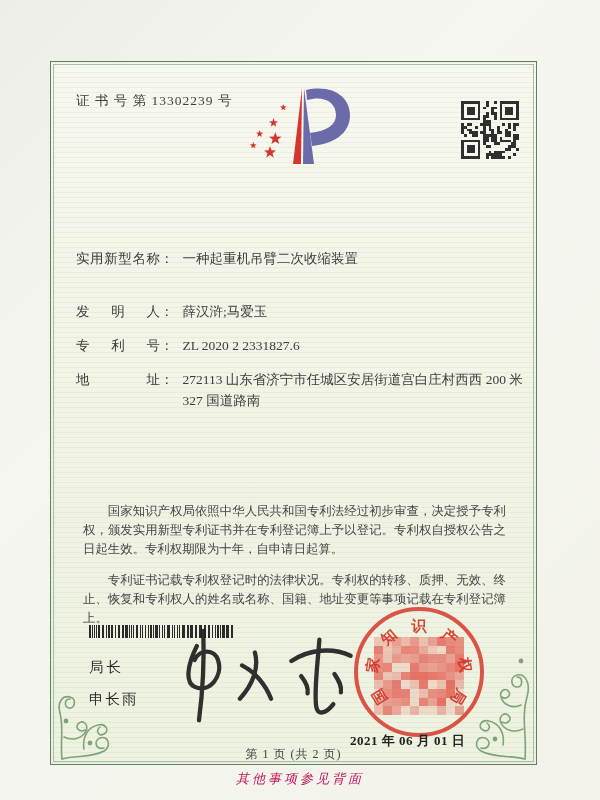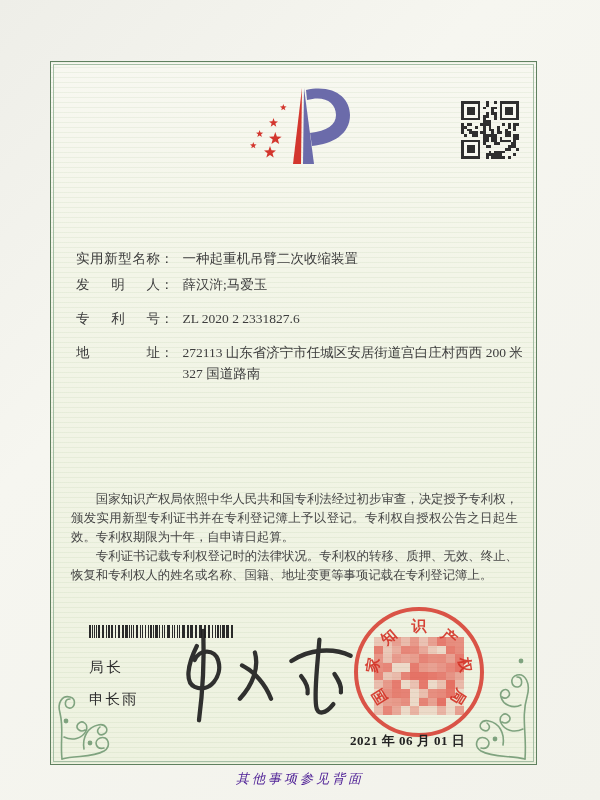--- a/index.html
+++ b/index.html
@@ -14,57 +14,58 @@
       linear-gradient(180deg,#f8f8f1 0%,#f3f5e8 30%,#eef2e0 100%);}
   .frame-inner{position:absolute;inset:2px;border:1px solid #a5bfa5;pointer-events:none;}
   .cert-no{position:absolute;left:25px;top:30px;font-size:13.5px;letter-spacing:1px;color:#3f3f3f;}
   .logo{position:absolute;left:185px;top:20px;width:135px;height:102px;}
   .qr{position:absolute;left:410px;top:39px;width:58px;height:58px;shape-rendering:crispEdges;}
   .title{position:absolute;left:0;top:122px;width:100%;text-align:center;
     font-size:31px;font-weight:500;letter-spacing:9px;text-indent:9px;color:#2b2b2b;}
   
   .fields{position:absolute;left:25px;top:186px;width:450px;font-size:13.5px;line-height:21px;color:#3d3d3d;}
   .row{margin-bottom:13px;}
-  .row.gap-lg{margin-bottom:5px;}
+  .row.gap-lg{margin-bottom:32px;}
   .row.gap-sm{margin-bottom:10px;}
   .lbl{display:inline-block;width:84px;text-align:justify;text-align-last:justify;vertical-align:top;}
   .colon{display:inline-block;margin-right:9px;vertical-align:top;}
   .val{display:inline-block;max-width:348px;white-space:pre-line;vertical-align:top;}
   .val-fixed{width:150px;}
   .pair2 .lbl2{letter-spacing:2px;}
   
   .body-text{position:absolute;left:20px;top:428px;width:447px;font-size:12.4px;line-height:19px;color:#454545;text-align:justify;}
-  .body-text p{margin:0;text-indent:2em;}
+  .body-text p{margin:12px;text-indent:2em;}
   
   .barcode{position:absolute;left:38px;top:563px;width:146px;height:13px;}
   .barcode div{position:absolute;top:0;height:100%;background:#2a2a2a;}
   .signer-title{position:absolute;left:38px;top:596px;font-family:"Liberation Sans","DejaVu Sans",sans-serif;font-size:14.5px;letter-spacing:3px;color:#2e2e2e;font-weight:500;}
   .signer-name{position:absolute;left:38px;top:628px;font-family:"Liberation Sans","DejaVu Sans",sans-serif;font-size:14.5px;letter-spacing:2px;color:#2e2e2e;font-weight:500;}
   .signature{position:absolute;left:105px;top:558px;width:215px;height:108px;}
   .seal{position:absolute;left:303px;top:545px;width:130px;height:130px;border-radius:50%;
     border:4px solid rgba(214,55,43,0.85);box-sizing:border-box;}
   .seal-char{position:absolute;left:50%;top:50%;font-family:"Liberation Sans","DejaVu Sans",sans-serif;
     font-size:15px;font-weight:700;color:rgba(211,48,36,0.9);}
   .mosaic{position:absolute;left:16px;top:26px;width:90px;height:78px;display:grid;
     grid-template-columns:repeat(10,1fr);grid-template-rows:repeat(9,1fr);}
   .seal-date{position:absolute;left:299px;top:670px;width:150px;font-size:13px;font-weight:600;letter-spacing:0.5px;color:#222;}
   .page-note{position:absolute;left:0;top:684px;width:100%;text-align:center;font-size:12px;letter-spacing:1px;color:#3f3f3f;}
   .back-note{position:absolute;left:0;top:770px;width:100%;text-align:center;font-size:13px;
-    letter-spacing:3px;color:#4c1d95;font-style:italic;}
+    letter-spacing:3px;color:#be185d;font-style:italic;}
   .corner{position:absolute;pointer-events:none;}
   .corner-left{left:3px;bottom:3px;width:85px;height:108px;}
   .corner-right{right:3px;bottom:3px;width:85px;height:150px;transform:scaleX(-1);}
 </style>
 </head>
 <body>
 
 <div class="page">
   <div class="frame">
     <div class="frame-inner"></div>
 
+    <div class="cert-no">证 书 号 第 13302239 号</div>
 
     <svg class="logo" viewBox="0 0 135 102">
       <defs>
         <path id="star" d="M6 0 L7.5 4.2 L12 4.5 L8.5 7.2 L9.7 11.5 L6 9 L2.3 11.5 L3.5 7.2 L0 4.5 L4.5 4.2 Z" fill="#d3362e"></path>
       </defs>
       <use href="#star" transform="translate(44,22) scale(0.55)"></use>
       <use href="#star" transform="translate(33,36) scale(0.75)"></use>
       <use href="#star" transform="translate(20,48) scale(0.6)"></use>
       <use href="#star" transform="translate(33,50) scale(1.05)"></use>
       <use href="#star" transform="translate(14,60) scale(0.55)"></use>
@@ -384,20 +385,21 @@
     <span class="seal-char" style="transform: translate(-50%, -50%) rotate(-122deg) translateY(-46px);">国</span>
         <span class="seal-char" style="transform: translate(-50%, -50%) rotate(-81.3333deg) translateY(-46px);">家</span>
         <span class="seal-char" style="transform: translate(-50%, -50%) rotate(-40.6667deg) translateY(-46px);">知</span>
         <span class="seal-char" style="transform: translate(-50%, -50%) rotate(0deg) translateY(-46px);">识</span>
         <span class="seal-char" style="transform: translate(-50%, -50%) rotate(40.6667deg) translateY(-46px);">产</span>
         <span class="seal-char" style="transform: translate(-50%, -50%) rotate(81.3333deg) translateY(-46px);">权</span>
         <span class="seal-char" style="transform: translate(-50%, -50%) rotate(122deg) translateY(-46px);">局</span>
       </div>
     <div class="seal-date">2021 年 06 月 01 日</div>
 
+    <div class="page-note">第 1 页 (共 2 页)</div>
 
     <svg class="corner corner-left" viewBox="0 0 85 108" fill="none" stroke="#7fa37f" stroke-width="1.6" stroke-linecap="round">
       <path d="M8,106 C6,88 10,76 6,60 C3,50 8,42 16,44 C23,46 21,56 15,55 C10,54 10,46 16,46"></path>
       <path d="M8,106 C22,102 38,105 50,98 C58,93 54,82 46,85 C39,88 42,97 50,95"></path>
       <path d="M10,84 C18,88 28,86 32,78 C35,71 28,66 24,71 C21,75 26,80 31,77"></path>
       <path d="M30,96 C28,84 34,74 44,72 C52,70 56,78 50,81 C45,84 41,78 46,74"></path>
       <circle cx="12" cy="68" r="1.6" fill="#7fa37f"></circle>
       <circle cx="36" cy="90" r="1.6" fill="#7fa37f"></circle>
     </svg>
     <svg class="corner corner-right" viewBox="0 0 85 150" fill="none" stroke="#7fa37f" stroke-width="1.6" stroke-linecap="round">

